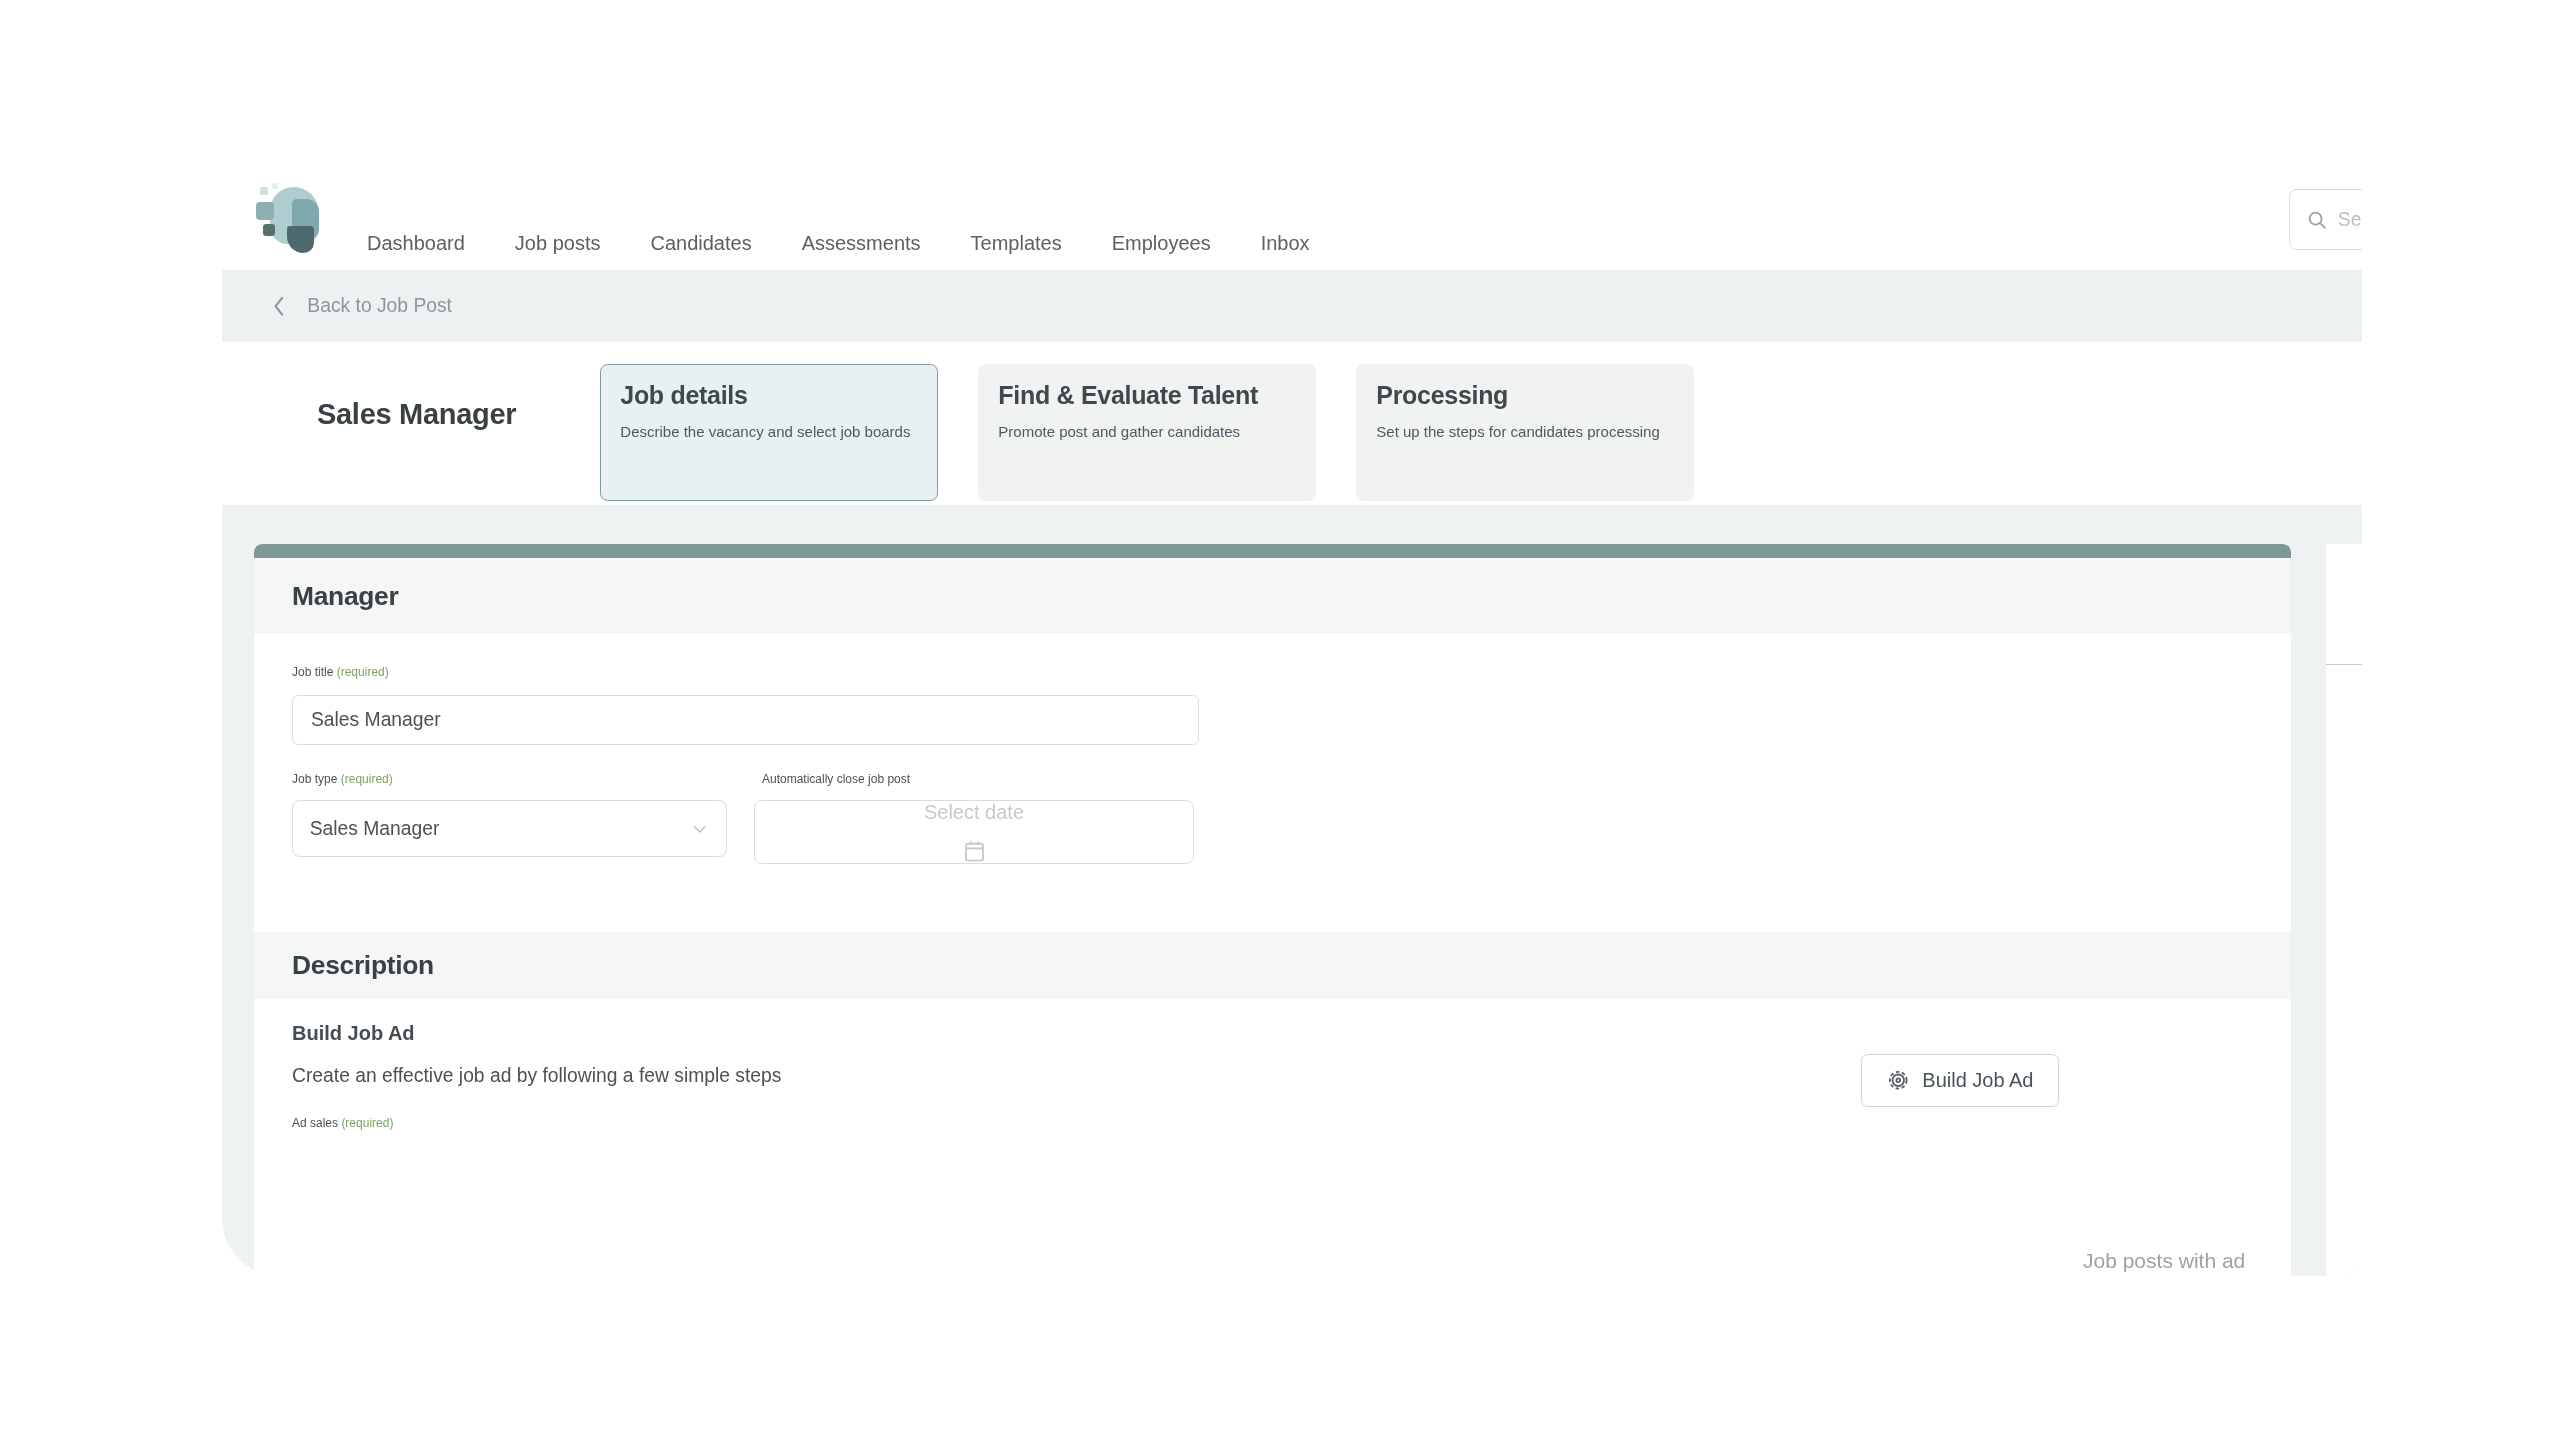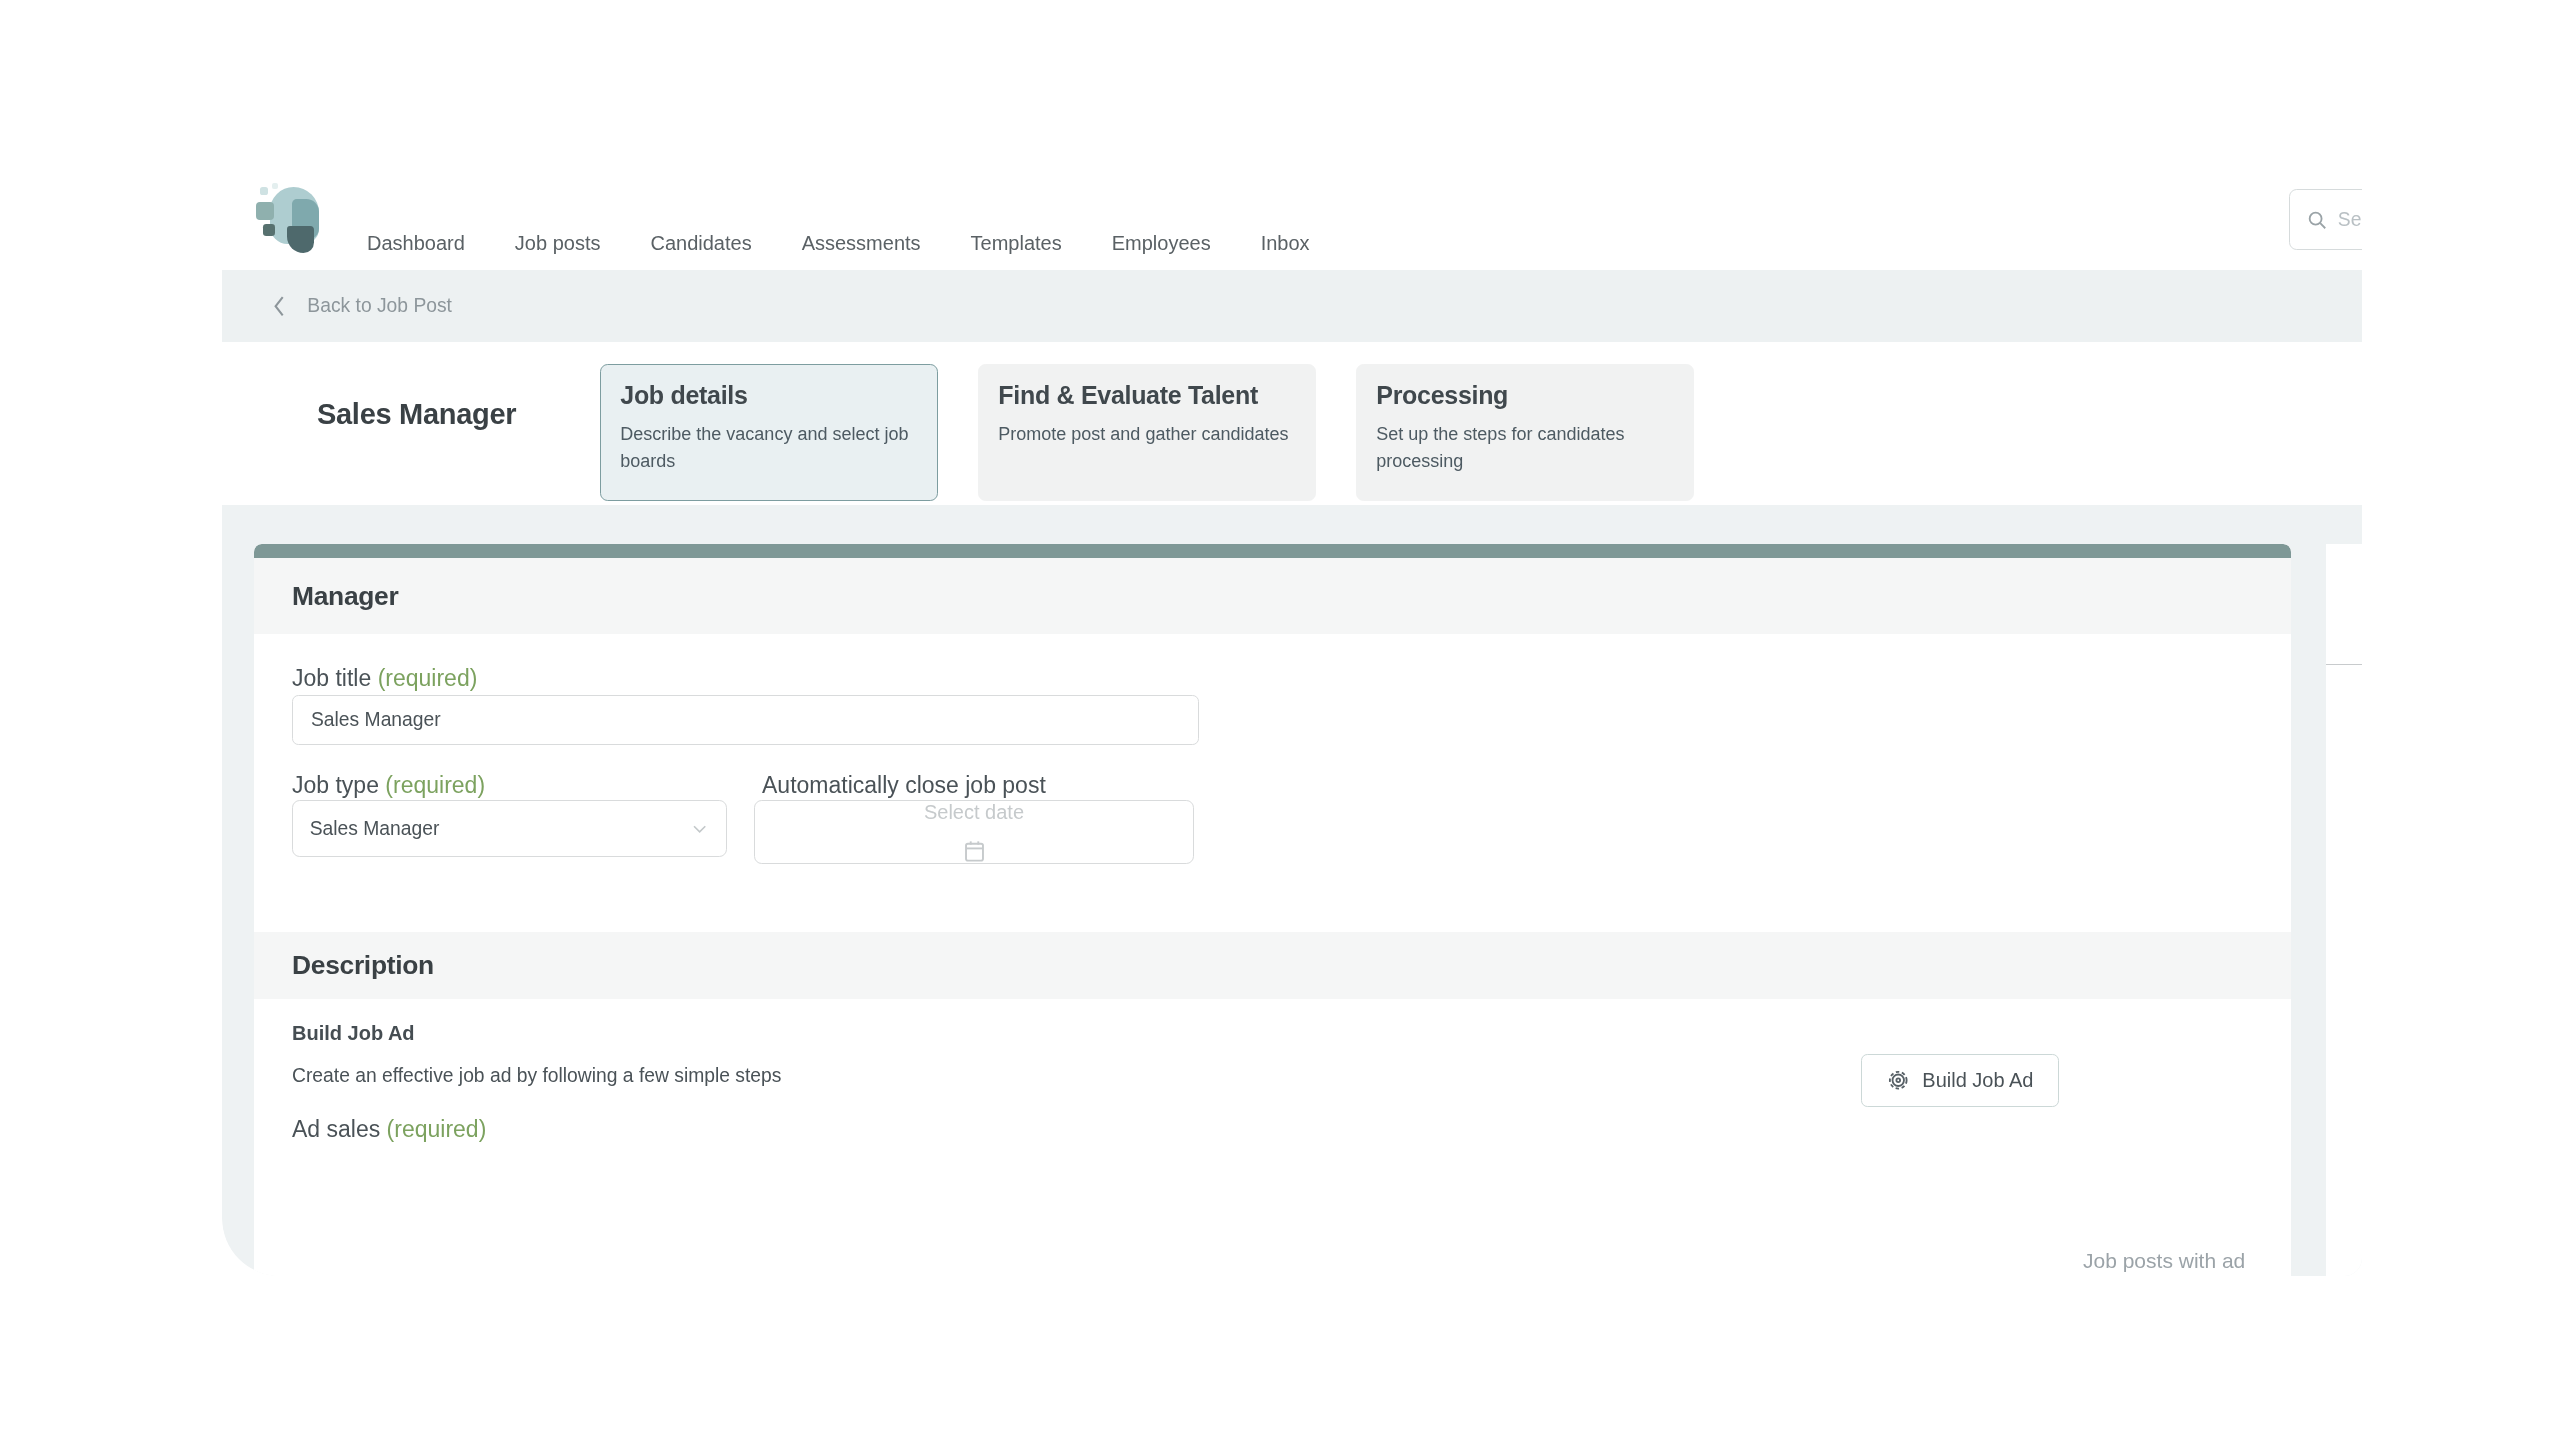--- a/index.html
+++ b/index.html
@@ -26,34 +26,34 @@
   .band{position:absolute;left:0;top:118px;width:2140px;height:72px;background:#edf1f2;display:flex;align-items:center;}
   .band .chev{margin-left:48px;display:flex;align-items:center;}
   .band-label{font-size:19.3px;color:#8d969b;margin-left:18px;}
   
   .stepheader{position:absolute;left:0;top:191px;width:2140px;height:162px;background:#ffffff;}
   .job-title{position:absolute;left:95px;top:55px;font-size:29px;font-weight:bold;color:#3a4145;letter-spacing:-0.3px;}
   .steps{position:absolute;left:378px;top:20.6px;display:flex;gap:40px;}
   .step-card{width:338px;height:137px;box-sizing:border-box;border-radius:7.7px;padding:16.7px 19.3px;background:#f1f2f2;border:1.3px solid #f1f2f2;cursor:pointer;}
   .step-card.selected{background:#e9f0f2;border:1.3px solid #7d9da0;}
   .step-title{font-size:25px;font-weight:bold;color:#40484d;margin-bottom:10.3px;letter-spacing:-0.3px;}
-  .step-desc{font-size:18px;color:#4d5a62;line-height:1.5;}
+  .step-desc{font-size:15px;color:#4d5a62;line-height:1.5;}
   
   .page{position:absolute;left:0;top:353px;width:2140px;height:772px;background:#eef2f3;border-bottom-left-radius:58px;}
   .right-panel{position:absolute;left:2104px;top:39px;width:36px;height:733px;background:#ffffff;}
   .right-panel .divider{position:absolute;left:0;top:120px;width:100%;height:1.3px;background:#c8cbcd;}
   .main-card{position:absolute;left:32px;top:39px;width:2037px;height:732px;background:#ffffff;border-radius:7.7px 7.7px 0 0;overflow:hidden;}
   .tealbar{height:14px;background:#7e9896;border-radius:7.7px 7.7px 0 0;}
   .sec-header{height:76px;background:#f5f6f6;display:flex;align-items:center;}
   .sec-header.desc{height:67px;}
   .sec-title{font-size:26.4px;font-weight:bold;color:#3a4145;margin-left:38px;letter-spacing:-0.3px;}
   .sec-body{position:relative;background:#ffffff;}
   .body-general{height:298px;}
   .body-desc{height:278px;}
-  .field-label{position:absolute;font-size:23px;color:#4a5257;white-space:nowrap;}
+  .field-label{position:absolute;font-size:12px;color:#4a5257;white-space:nowrap;}
   .req{color:#7ca25f;}
   .text-input{position:absolute;box-sizing:border-box;border:1.3px solid #d9dbdc;border-radius:6.4px;background:#fff;
     font-size:19.3px;color:#4a5257;padding:0 18px;font-family:"Liberation Sans",sans-serif;outline:none;}
   .select-box{position:absolute;box-sizing:border-box;border:1.3px solid #d9dbdc;border-radius:7.7px;background:#fff;
     display:flex;align-items:center;justify-content:space-between;padding:0 16.7px;cursor:pointer;}
   .select-value{font-size:19.3px;color:#4a5257;}
   .date-box{position:absolute;box-sizing:border-box;border:1.3px solid #d9dbdc;border-radius:7.7px;background:#fff;
     display:flex;align-items:center;justify-content:space-between;padding:0 16.7px;cursor:text;}
   .date-ph{font-size:20px;color:#c6cacc;}
   .bold-label{position:absolute;font-size:20px;font-weight:bold;color:#454d52;}

